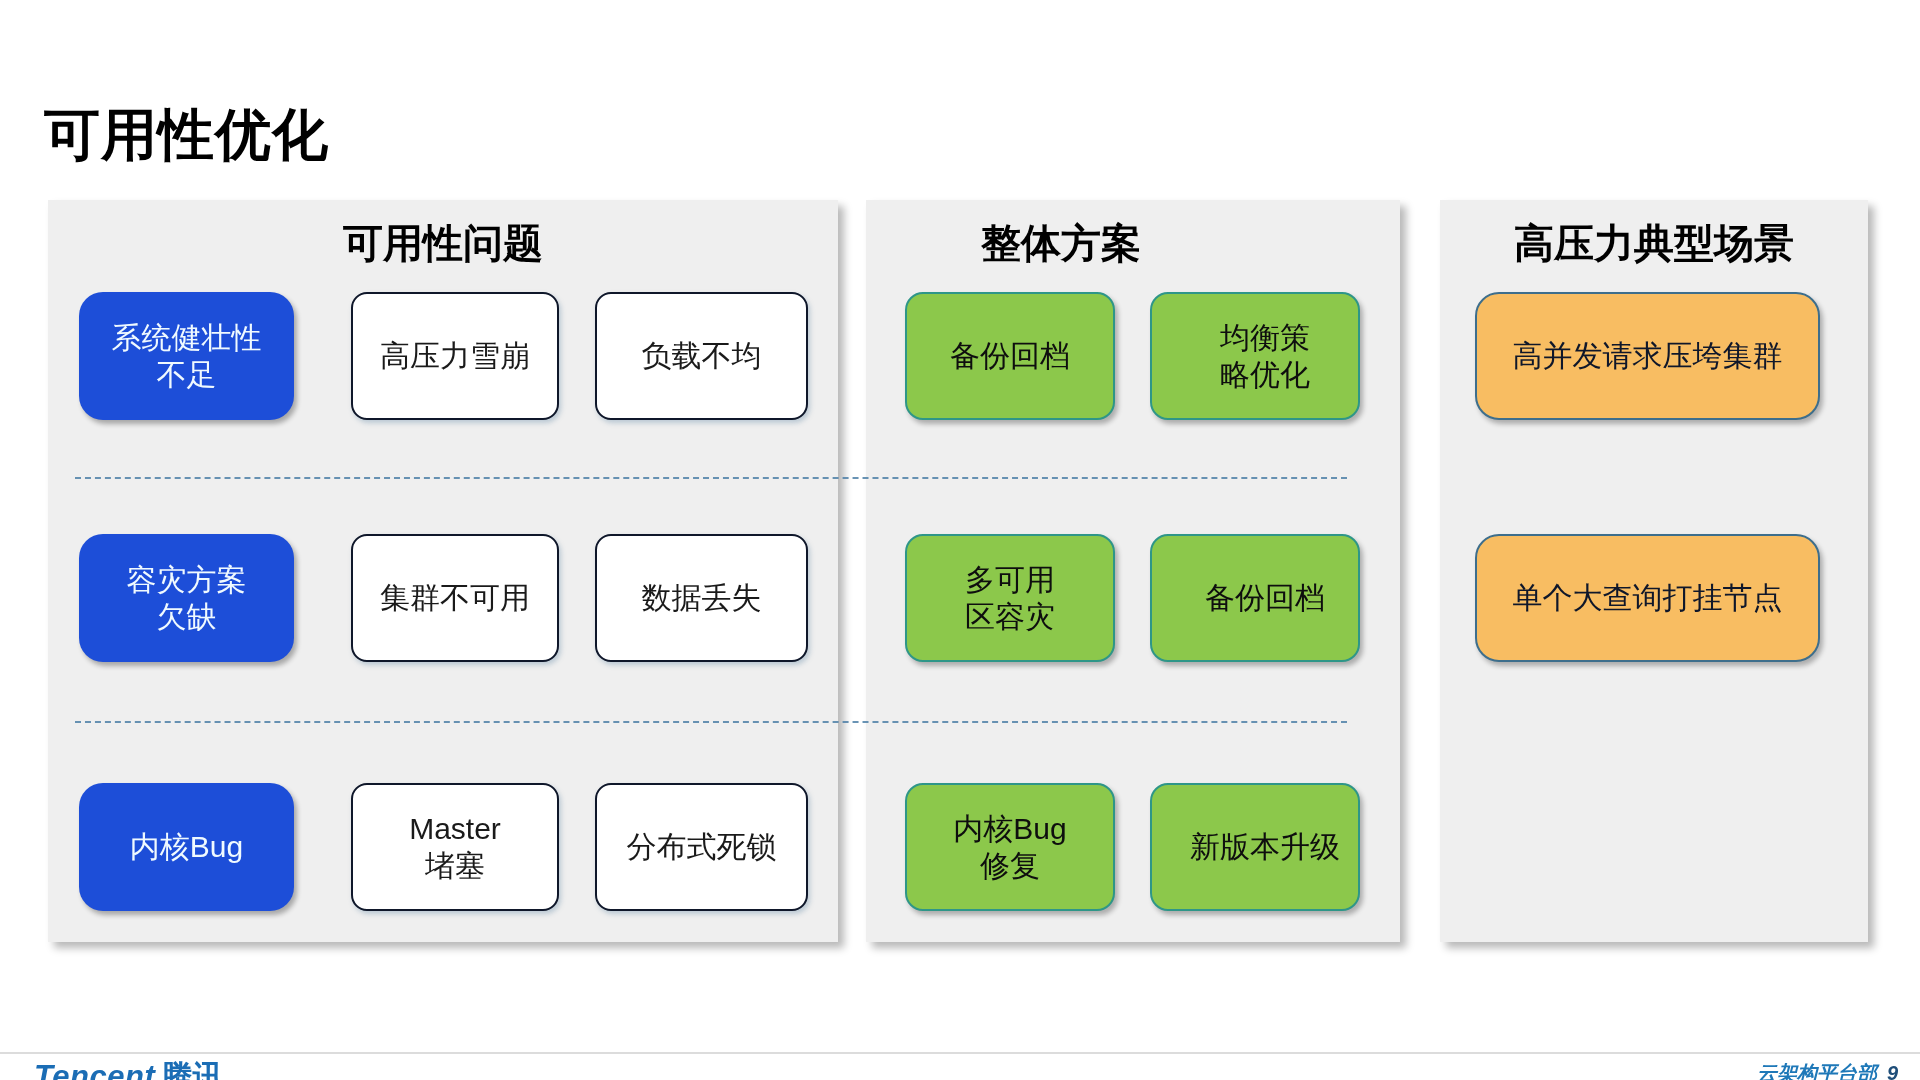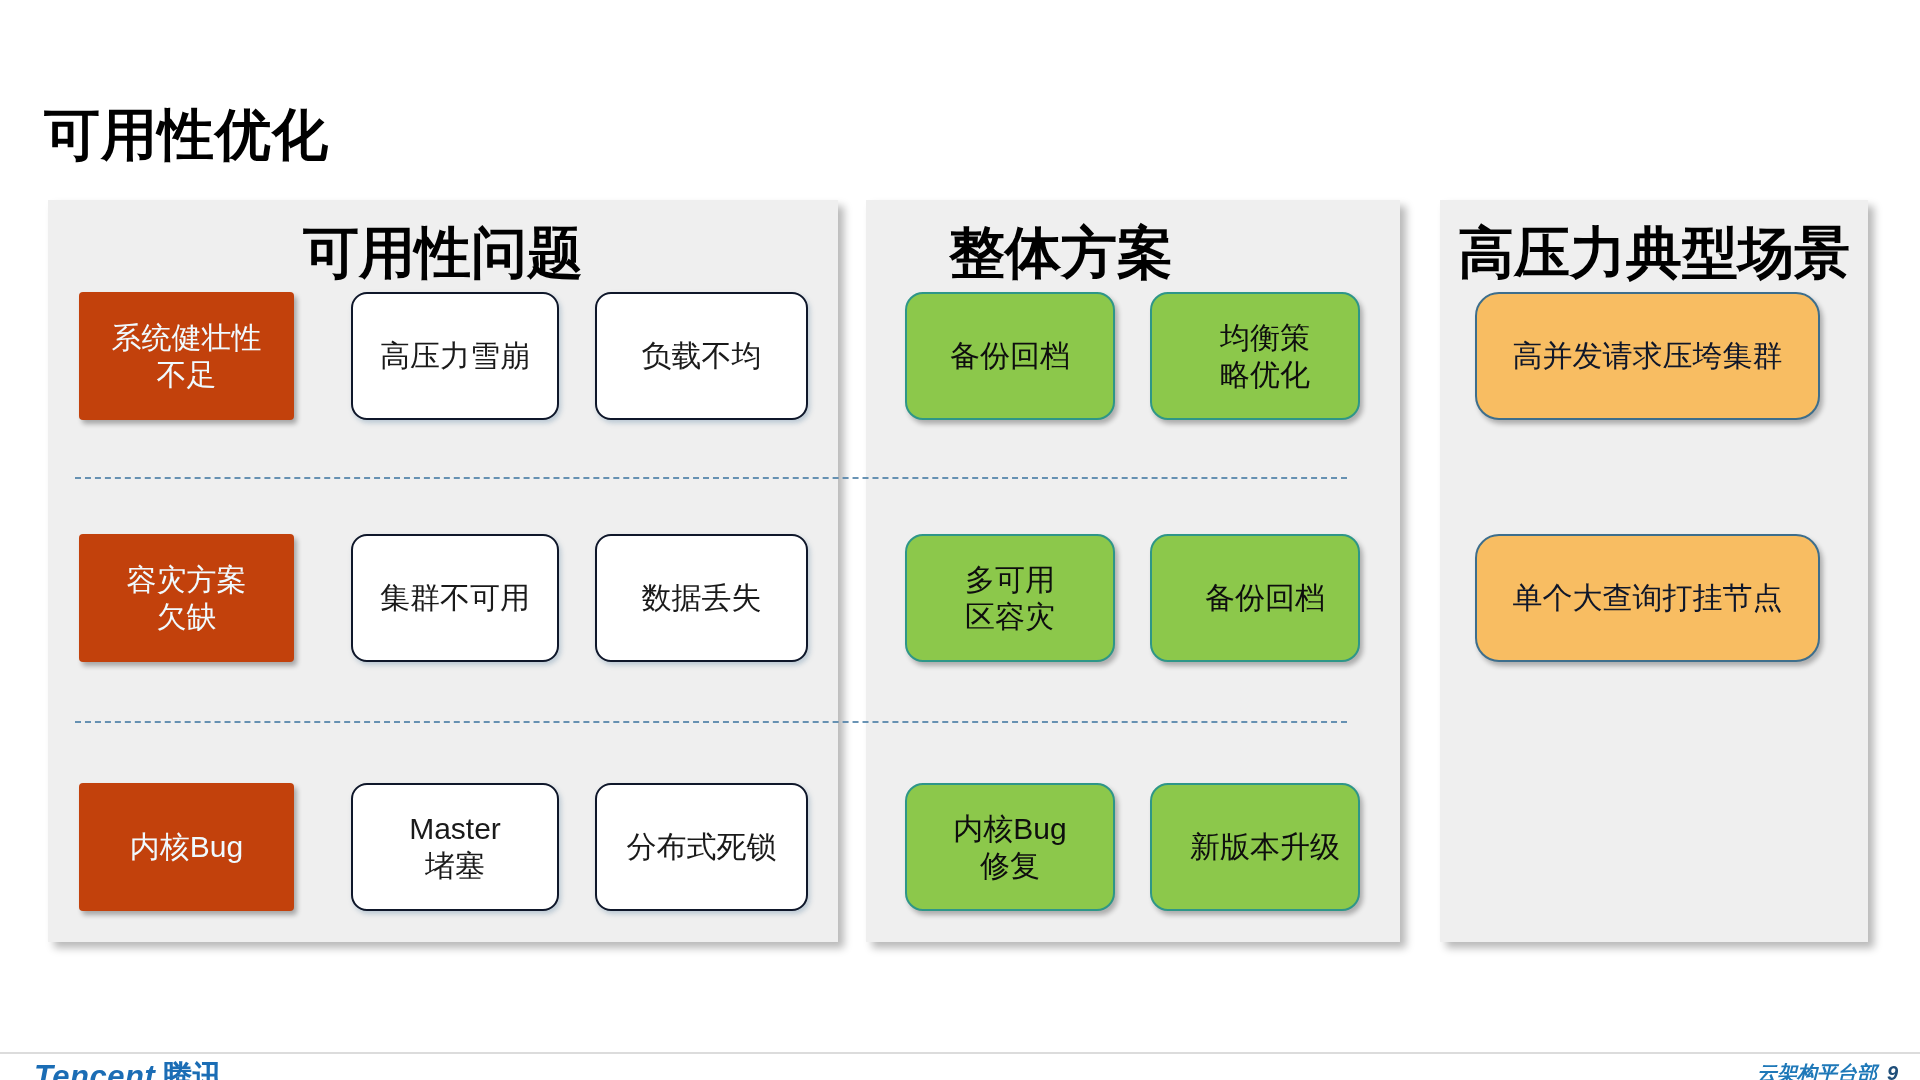--- a/index.html
+++ b/index.html
@@ -19,42 +19,42 @@
     position:absolute;top:188px;height:742px;
     background:#EFEFEF;
     box-shadow:6px 6px 8px rgba(0,0,0,0.28);
   }
   .panel-problems{left:48px;width:790px;}
   .panel-solutions{left:866px;width:534px;}
   .panel-scenarios{left:1440px;width:428px;}
 
   .panel-header{
     position:absolute;left:0;right:0;top:16px;
-    text-align:center;font-size:56px;font-weight:800;color:#000;
+    text-align:center;font-size:40px;font-weight:800;color:#000;
   }
   .panel-solutions .panel-header{transform:translateX(-72px);}
 
   .box{
     position:absolute;height:128px;
     display:flex;align-items:center;justify-content:center;
     text-align:center;font-size:30px;line-height:1.25;
     white-space:pre-line;box-sizing:border-box;
   }
   .row1{top:92px;} .row2{top:334px;} .row3{top:583px;}
 
   
   .p-c1{left:31px;width:215px;}
   .p-c2{left:303px;width:208px;}
   .p-c3{left:547px;width:213px;}
   .s-c1{left:39px;width:210px;}
   .s-c2{left:284px;width:210px;padding-left:20px;}
   .sc-c1{left:35px;width:345px;}
 
   .box-blue{
-    background:#c2410c;color:#F0FAFF;border-radius:4px;
+    background:#1d4ed8;color:#F0FAFF;border-radius:24px;
     box-shadow:3px 4px 5px rgba(0,0,0,0.3);
   }
   .box-white{
     background:#ffffff;color:#1a1a1a;border:2px solid #0f172a;border-radius:16px;
     box-shadow:2px 3px 5px rgba(90,130,160,0.35);
   }
   .box-green{
     background:#8CC84B;color:#0e0e0e;border:2px solid #2E9688;border-radius:18px;
     box-shadow:3px 4px 5px rgba(0,0,0,0.28);
   }

